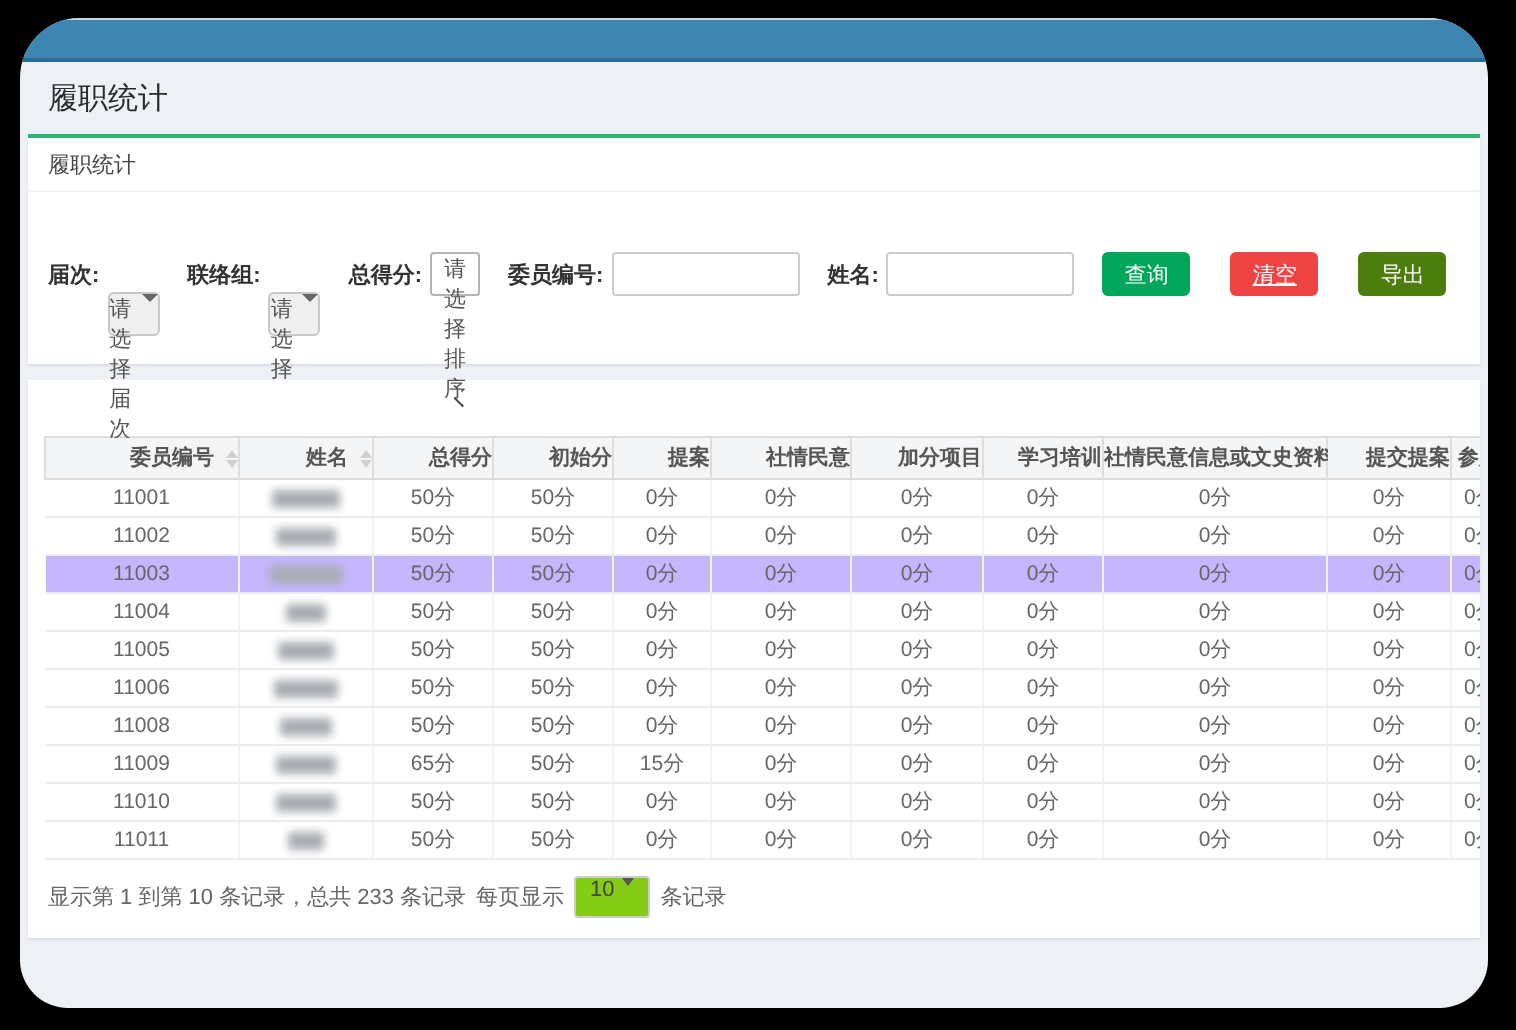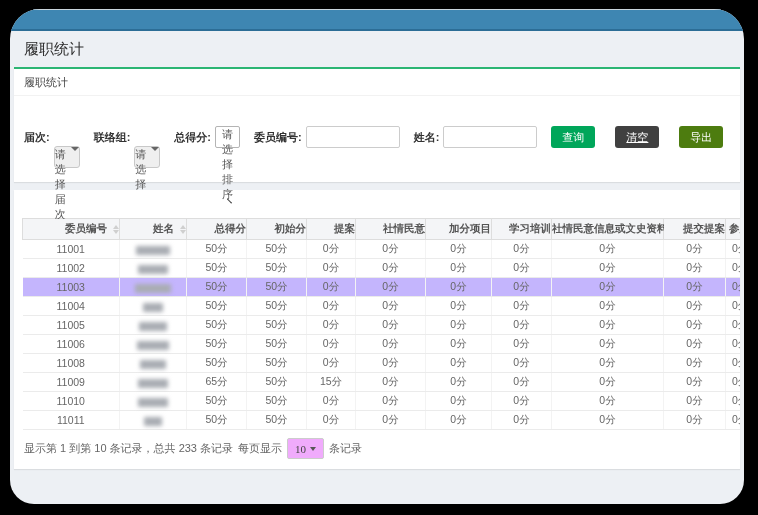--- a/index.html
+++ b/index.html
@@ -39,21 +39,21 @@
   .chev { width:6px; height:6px; border-right:1.5px solid #444; border-bottom:1.5px solid #444; transform:rotate(45deg) translateY(-2px); display:inline-block; }
   .txt {
     width:94px; height:22px; border:1px solid #ccc; border-radius:2px; background:#fff;
     font-size:11px; color:#333; padding:0 5px; margin-right:14px; font-family:inherit;
   }
   .btn-group { margin-left:auto; display:flex; gap:20px; padding-right:22px; }
   .btn {
     height:22px; padding:0 11px; border:none; border-radius:3px; color:#fff;
     font-size:11px; font-family:inherit; cursor:pointer; white-space:nowrap;
   }
-  .btn-green { background:#00a65a; } .btn-orange { background:#404040;text-decoration:underline; } .btn-cyan { background:#4d7c0f; }
+  .btn-green { background:#00a65a; } .btn-orange { background:#ef4444;text-decoration:underline; } .btn-cyan { background:#4d7c0f; }
   .box-table { padding:28px 0 8px 8px; margin-bottom:0; }
   .table-wrap { width:718px; overflow:hidden; }
   table { border-collapse:collapse; table-layout:fixed; width:747px; font-size:10.5px; }
   th {
     background:#f4f5f7; color:#555; font-weight:bold; height:21px;
     border:1px solid #ddd; border-left:none; text-align:right; white-space:nowrap; position:relative;
   }
   th:first-child { border-left:1px solid #ddd; }
   th:last-child { text-align:left; padding-left:3px; border-right:none; }
   td {
@@ -61,23 +61,23 @@
     border-bottom:1px solid #ebebeb; border-right:1px solid #f3f3f3;
   }
   td:last-child { text-align:left; padding-left:6px; border-right:none; }
   tr.hl td { background:#c4b5fd; }
   .sort { display:inline-flex; flex-direction:column; gap:1px; margin-left:6px; vertical-align:middle; cursor:pointer; }
   .su { width:0; height:0; border-left:3px solid transparent; border-right:3px solid transparent; border-bottom:4px solid #cfcfcf; display:block; }
   .sd { width:0; height:0; border-left:3px solid transparent; border-right:3px solid transparent; border-top:4px solid #cfcfcf; display:block; }
   .blur-chip { display:inline-block; height:9px; background:#a9adb3; border-radius:1px; filter:blur(2px); vertical-align:middle; }
   .pg { display:flex; align-items:center; font-size:11px; color:#666; padding:8px 2px 2px; gap:5px; }
   .pg-btn {
-    height:21px; background:#f0abfc; border:1px solid #ccc; border-radius:2px;
-    font-size:11px; color:#444; display:inline-flex; align-items:center; gap:4px;
-    padding:0 7px; font-family:Liberation Serif, serif; cursor:pointer;
+    height:21px; background:#84cc16; border:1px solid #ccc; border-radius:2px;
+    font-size:11px; color:#444; display:inline-flex; gap:4px;
+    padding:0 7px; font-family:Liberation Sans, sans-serif; cursor:pointer;
   }
   .pg-caret { width:0; height:0; border-left:3px solid transparent; border-right:3px solid transparent; border-top:4px solid #555; display:inline-block; }
 </style>
 </head>
 <body>
 
 <div class="frame">
   <div class="window">
     <div class="topbar"></div>
     <div class="page">

